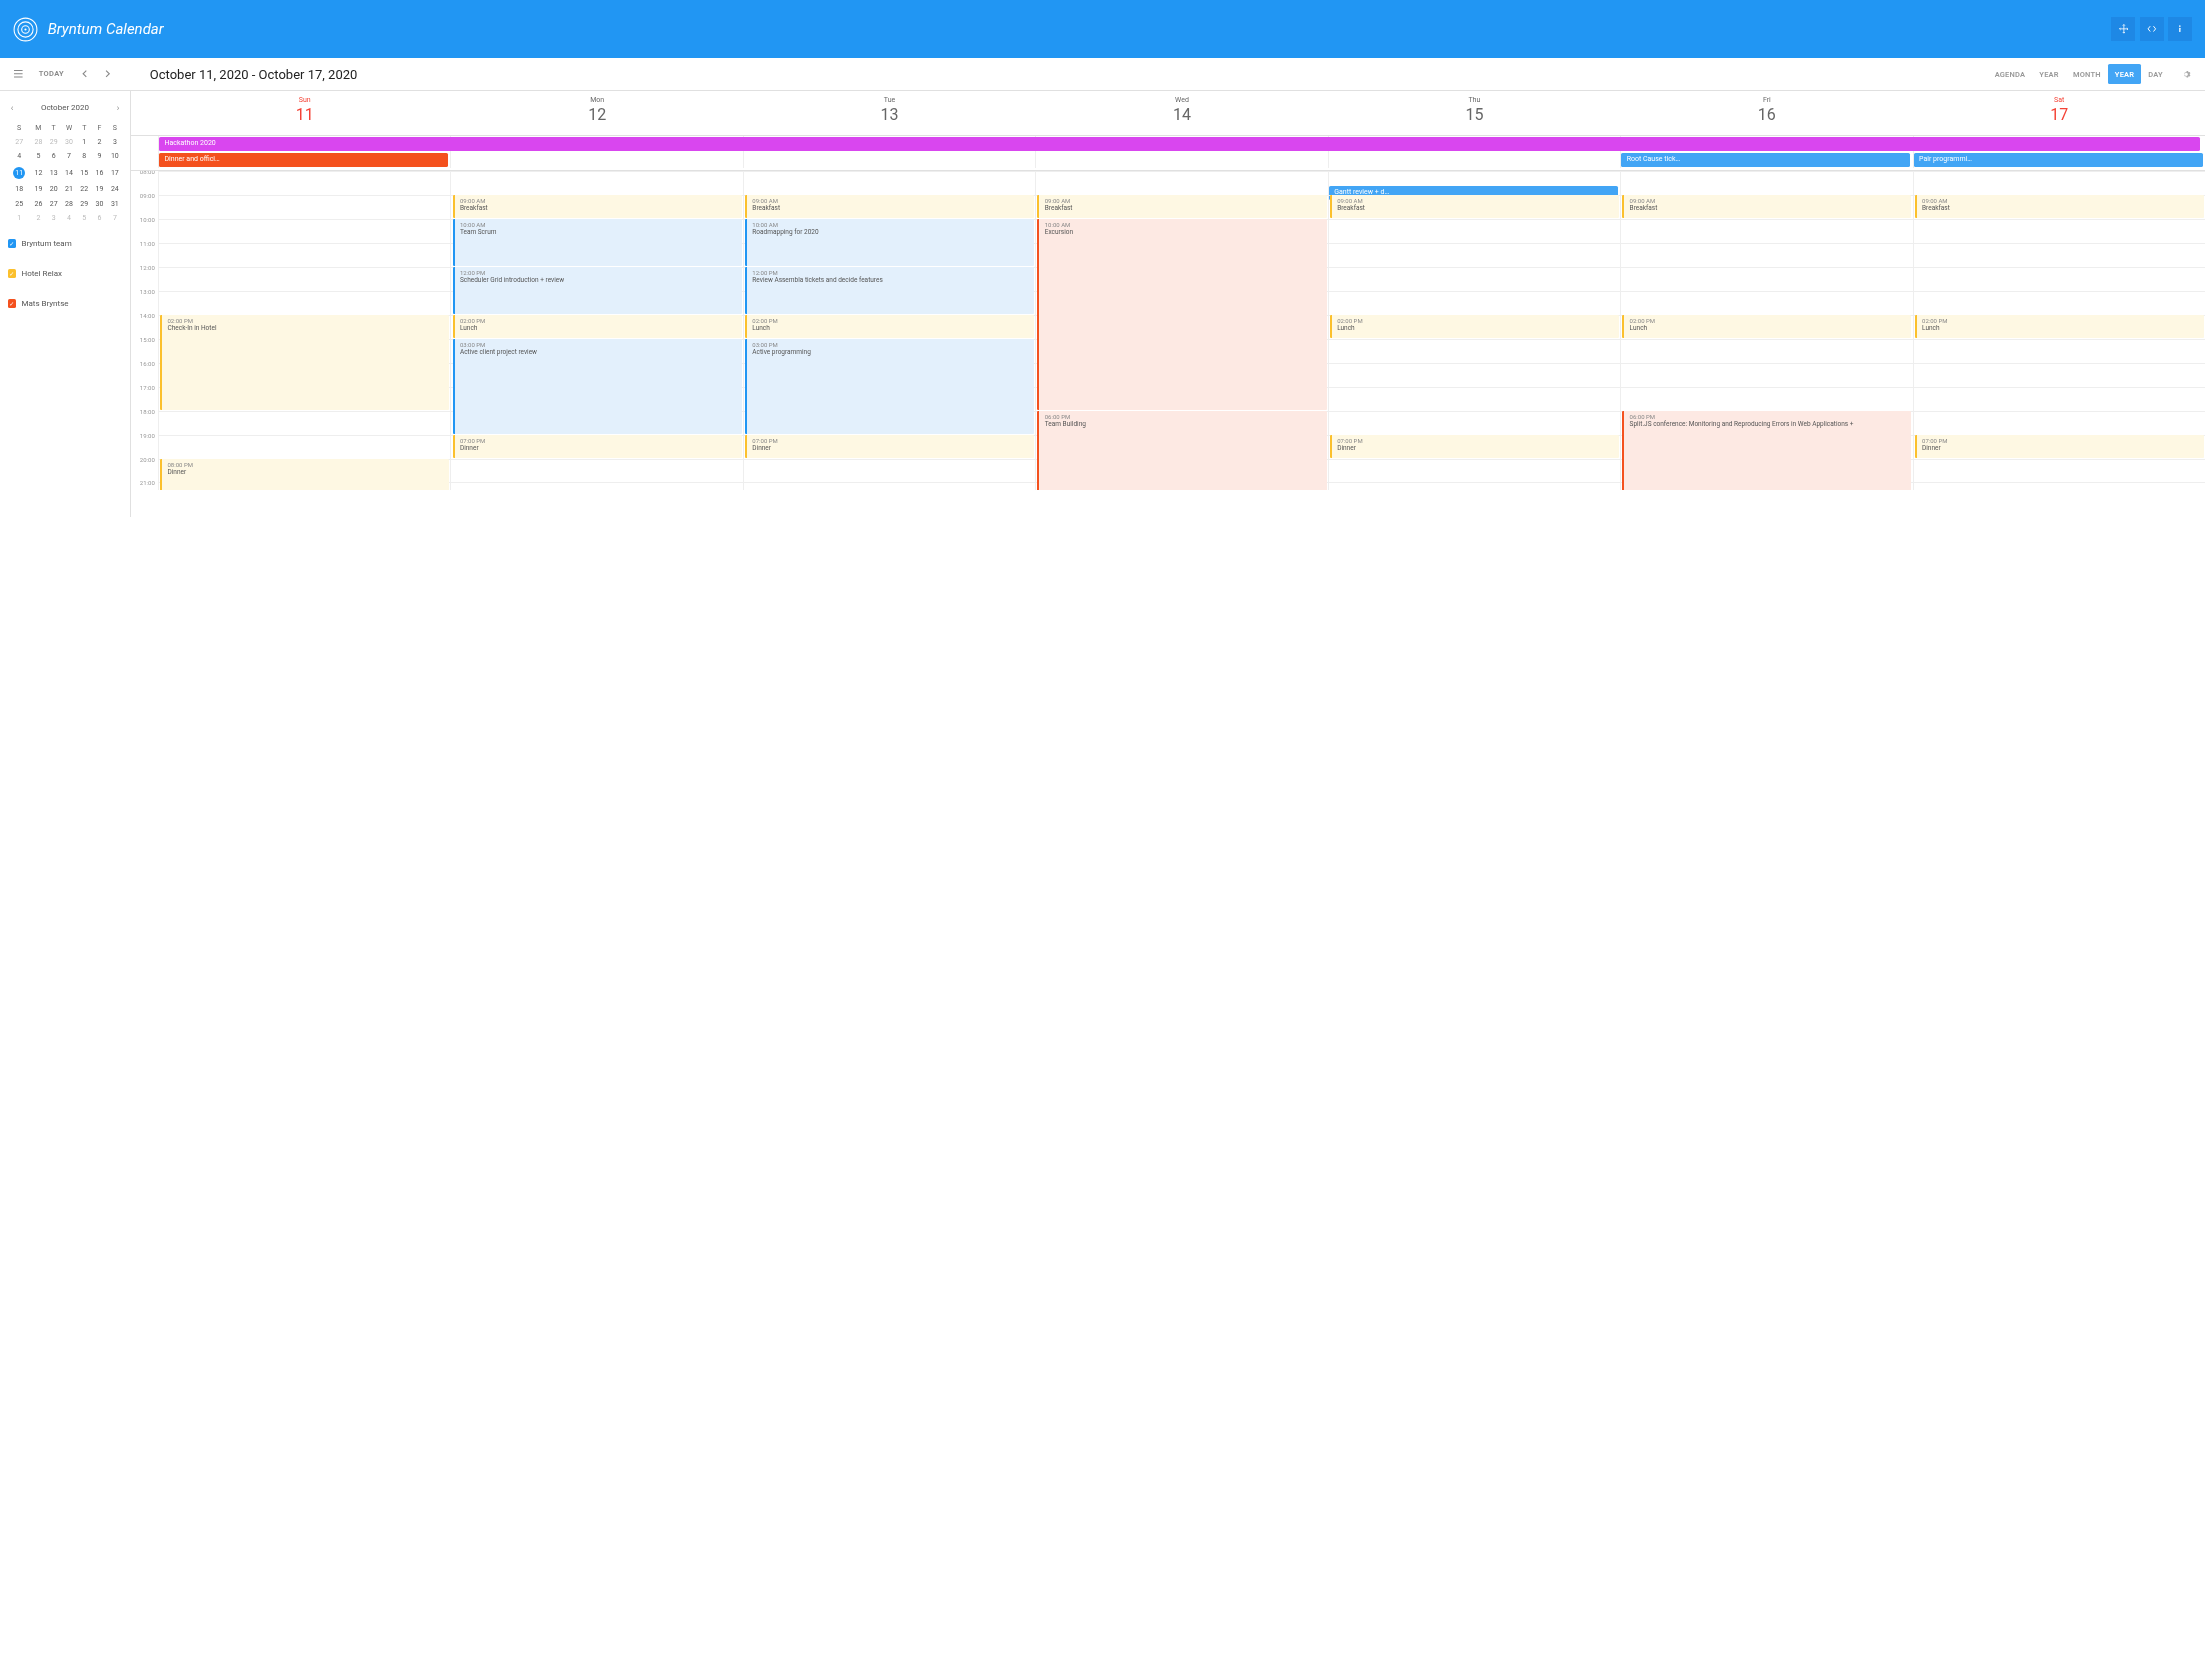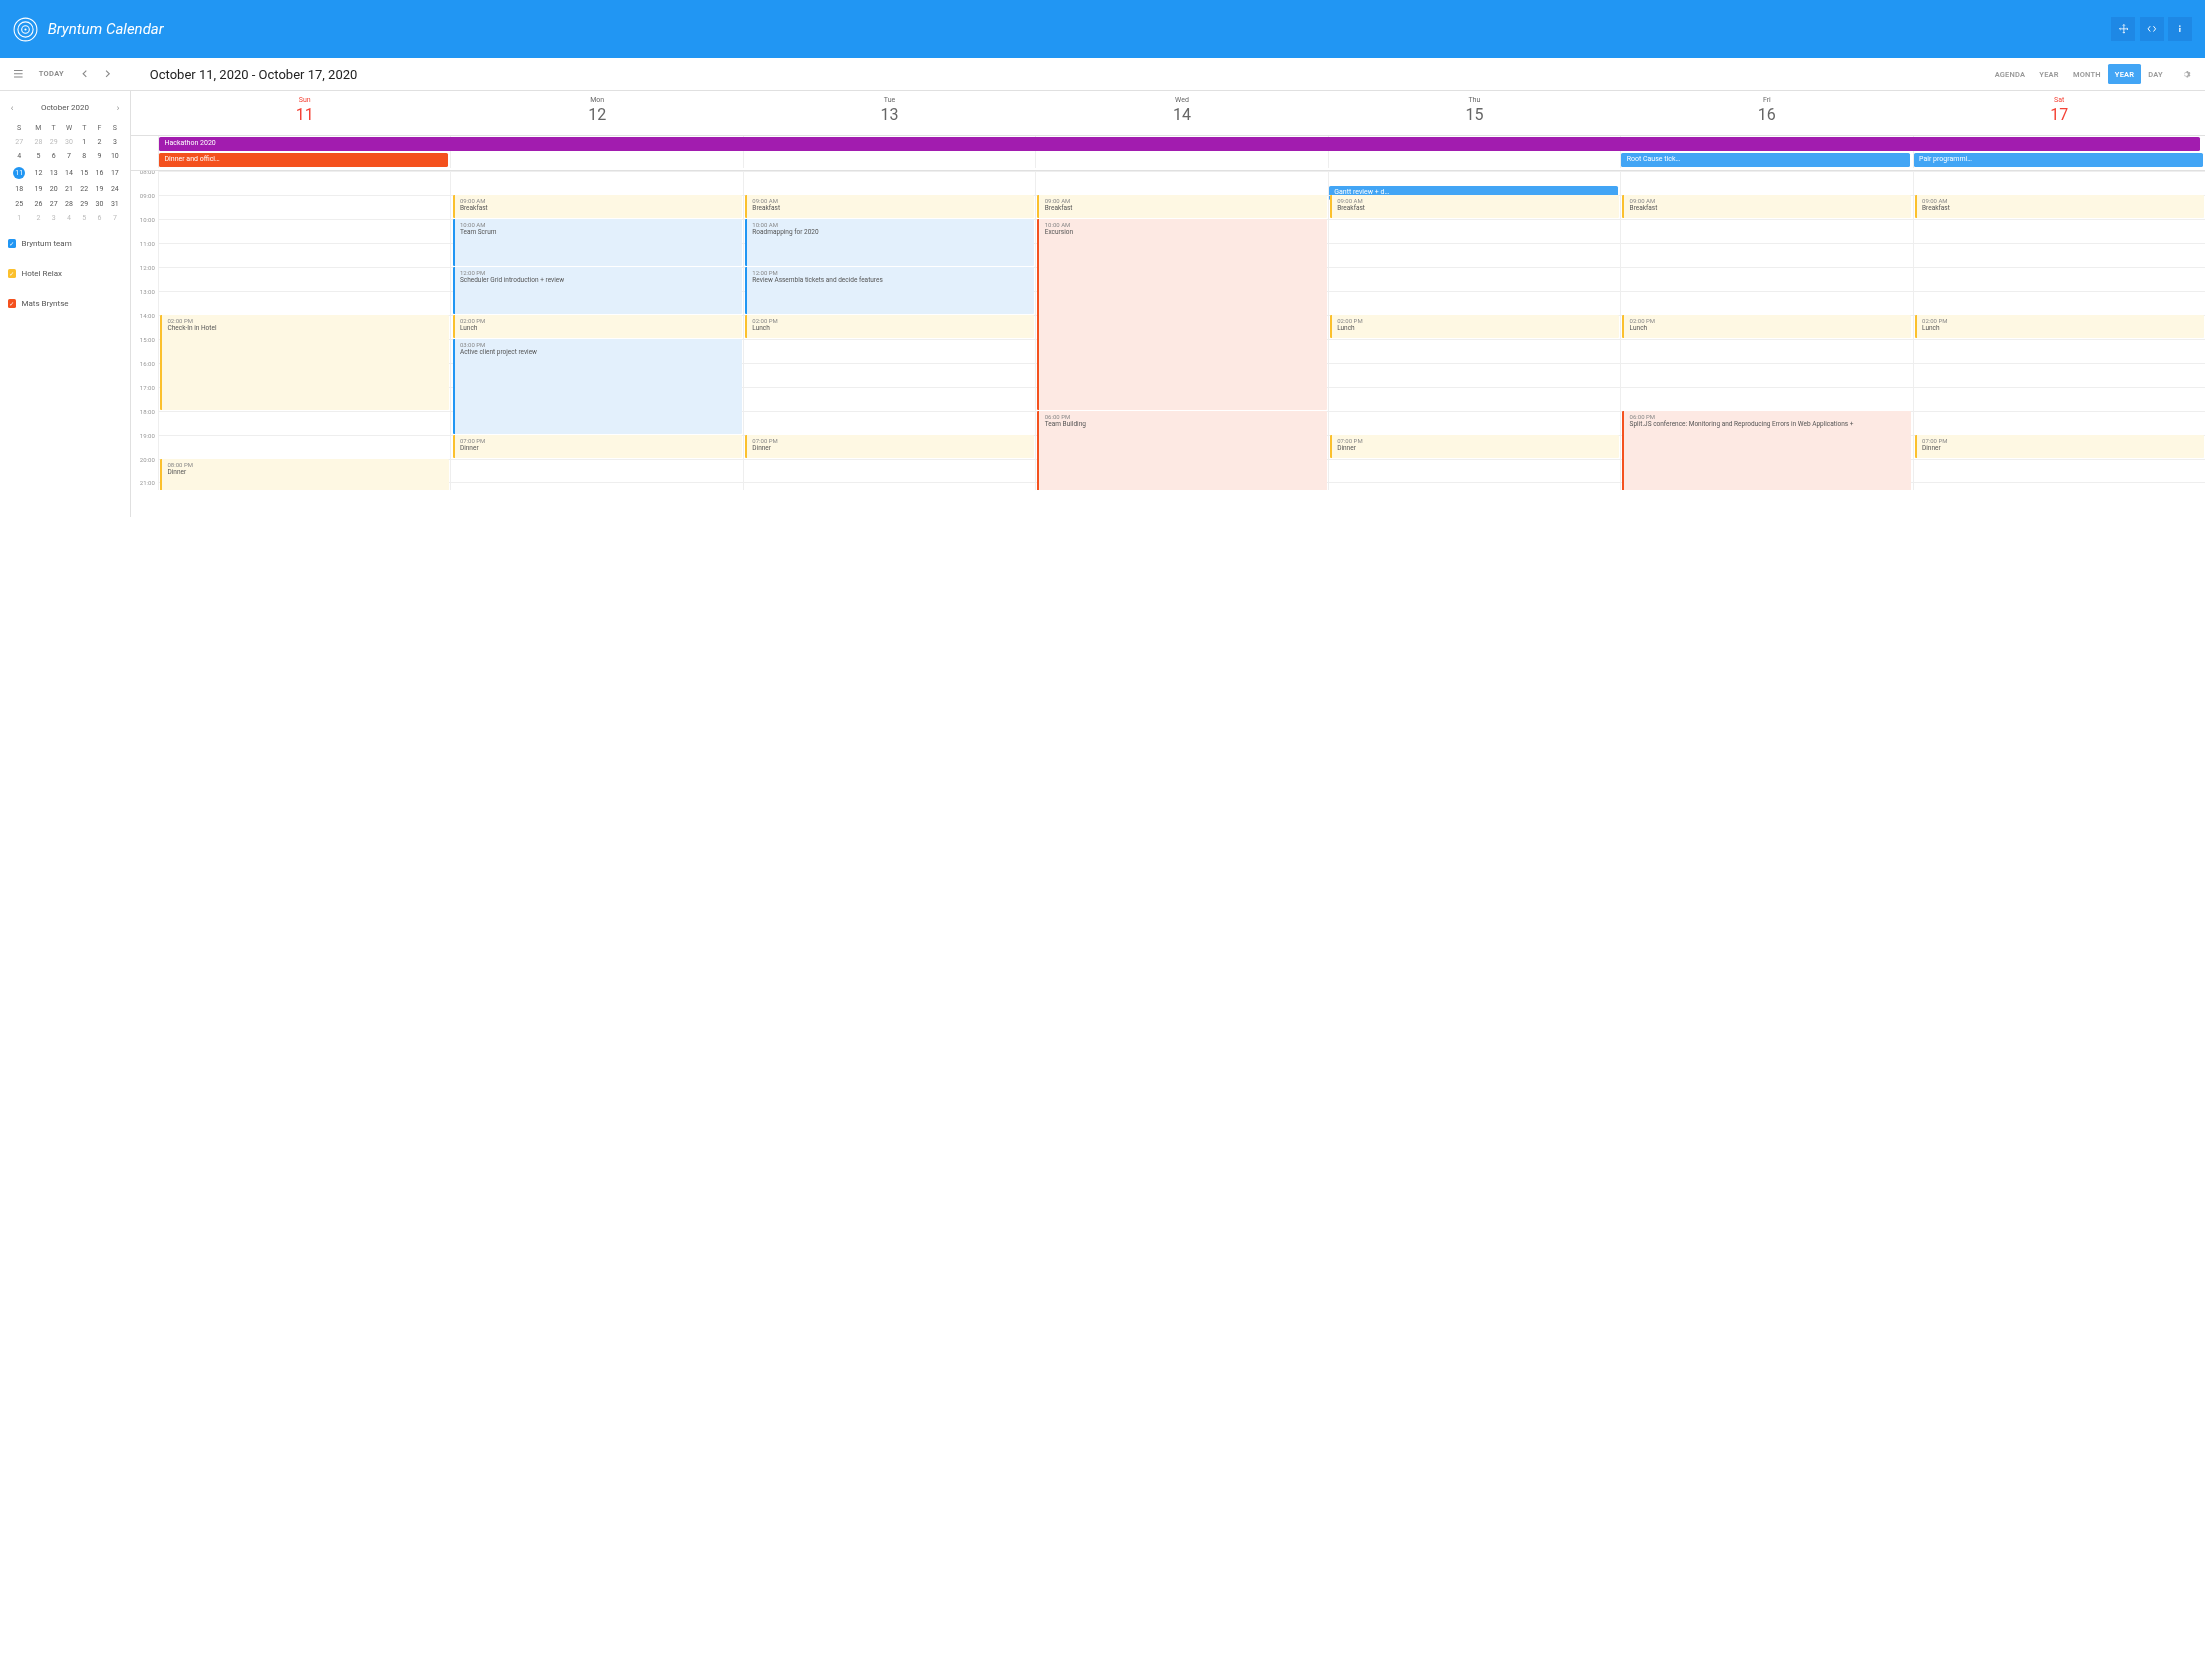--- a/index.html
+++ b/index.html
@@ -48,21 +48,21 @@
 .day-num { font-size:16px; color:#666; font-weight:400; margin-top:1.1px; }
 .day-hdr.weekend .day-name, .day-hdr.weekend .day-num { color:#f44336; }
 
 .allday { display:flex; border-bottom:0.5px solid #e0e0e0; position:relative; padding-bottom:2.2px; }
 .allday .gutter { }
 .allday-grid { position:relative; flex:1; }
 .allday-row { height:16px; position:relative; }
 .allday-cells { position:absolute; inset:0; display:flex; }
 .allday-cell { flex:1; border-left:0.5px solid #eee; }
 .allday-event { position:absolute; height:14px; top:1.1px; border-radius:1.6px; color:#fff; font-size:7px; padding:2.2px 5.4px; overflow:hidden; white-space:nowrap; text-overflow:ellipsis; }
-.ev-blue { background:#a21caf; }
+.ev-blue { background:#d946ef; }
 .ev-lightblue { background:#42a5f5; }
 .ev-red { background:#f4511e; }
 .arrow-r::after { content:""; position:absolute; right:-4.3px; top:0; border-top:7px solid transparent; border-bottom:7px solid transparent; border-left:4.3px solid #2196f3; }
 
 .time-grid-wrap { position:relative; height:319px; overflow:hidden; }
 .time-grid { display:flex; position:relative; height:100%; }
 .hours-col { width:27px; flex-shrink:0; position:relative; font-size:6px; color:#999; }
 .hour-label { position:absolute; right:3.2px; transform:translateY(-3.2px); }
 .days-grid { flex:1; position:relative; display:flex; }
 .day-col { flex:1; position:relative; border-left:0.5px solid #eee; }
@@ -401,20 +401,24 @@
                 <div class="title">Roadmapping for 2020</div>
               </div>
               <div class="event ev-cal-blue" style="top: 96px; height: 47px;">
                 <div class="time">12:00 PM</div>
                 <div class="title">Review Assembla tickets and decide features</div>
               </div>
               <div class="event ev-cal-yellow" style="top: 144px; height: 23px;">
                 <div class="time">02:00 PM</div>
                 <div class="title">Lunch</div>
               </div>
+              <div class="event ev-cal-blue" style="top: 168px; height: 95px;">
+                <div class="time">03:00 PM</div>
+                <div class="title">Active programming</div>
+              </div>
               <div class="event ev-cal-yellow" style="top: 264px; height: 23px;">
                 <div class="time">07:00 PM</div>
                 <div class="title">Dinner</div>
               </div>
             </div>
             <div class="day-col">
               <div class="hour-line" style="top: 0px;"></div>
               <div class="hour-line" style="top: 24px;"></div>
               <div class="hour-line" style="top: 48px;"></div>
               <div class="hour-line" style="top: 72px;"></div>

